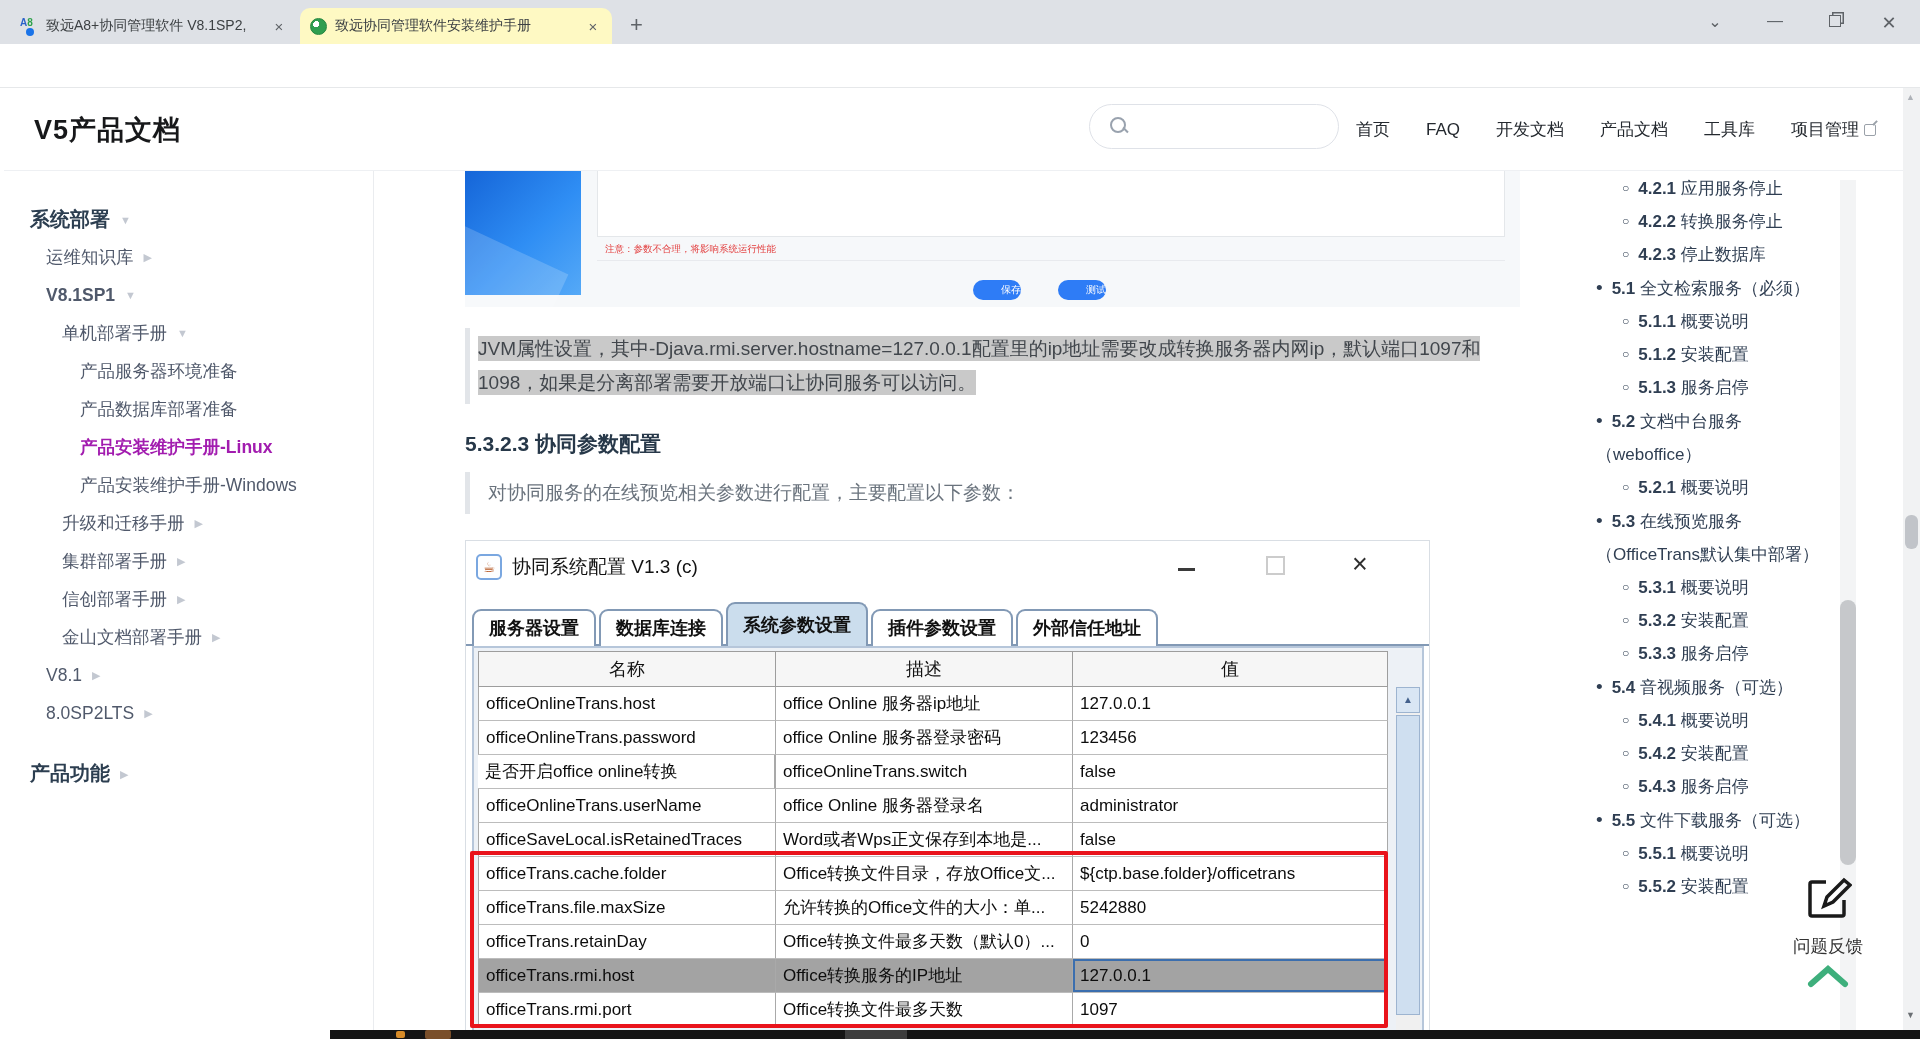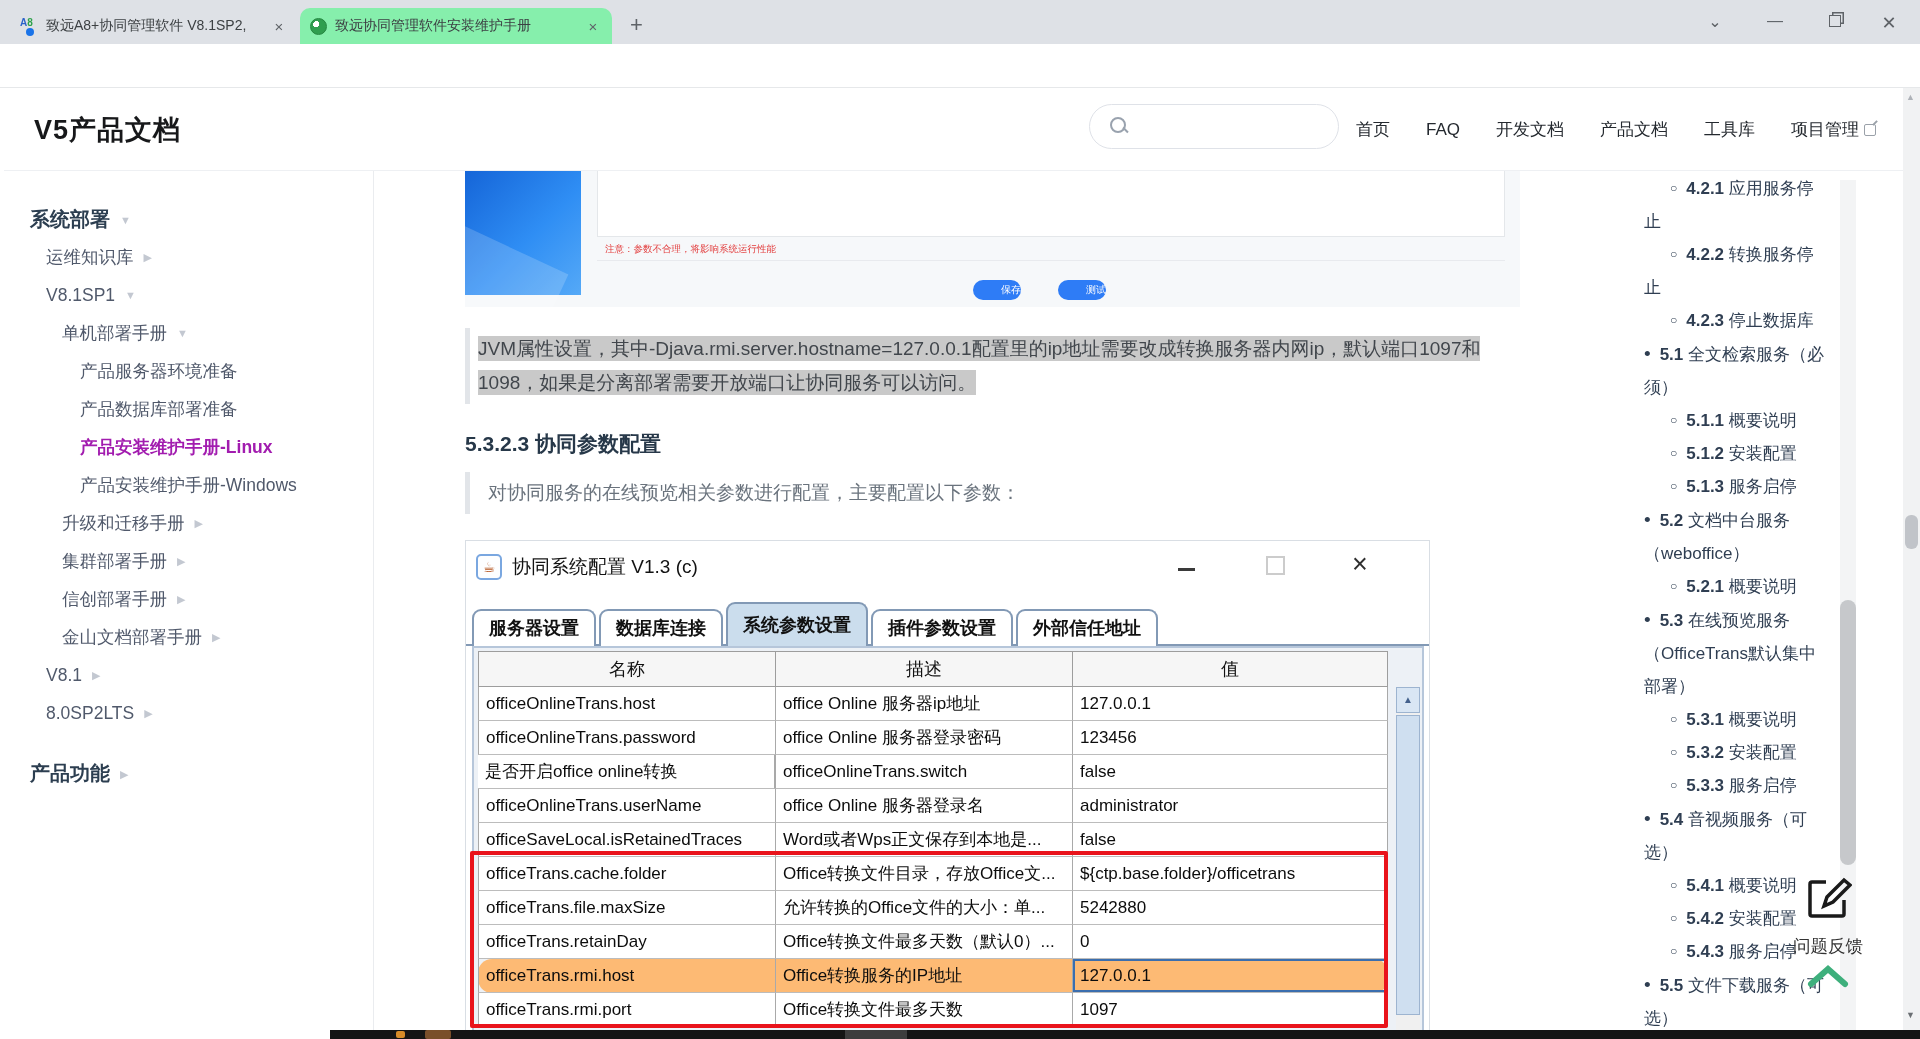--- a/index.html
+++ b/index.html
@@ -4,21 +4,21 @@
 <style>
   * { margin:0; padding:0; box-sizing:border-box; }
   html,body { width:1920px; height:1039px; overflow:hidden; background:#fff;
     font-family:"Liberation Sans","DejaVu Sans",sans-serif; }
   .screen { position:relative; width:1920px; height:1039px; overflow:hidden; background:#fff; }
 
   
   .tabstrip { position:absolute; left:0; top:0; width:1920px; height:44px; background:#dee1e6; }
   .tab { position:absolute; top:8px; height:36px; display:flex; align-items:center; padding:0 10px; }
   .tab-inactive { left:10px; width:288px; }
-  .tab-active { left:300px; width:312px; background:#86efac; border-radius:10px 10px 0 0; }
+  .tab-active { left:300px; width:312px; background:#fef9c3; border-radius:10px 10px 0 0; }
   .tab-title { font-size:14px; color:#3c4043; white-space:nowrap; overflow:hidden; flex:1; margin:0 8px 0 8px; }
   .favicon-a8 { width:18px; height:18px; position:relative; font-size:10px; font-weight:bold; color:#2a62c9; }
   .favicon-a8 .a8g { color:#2fa24c; }
   .favicon-a8 .notif-dot { position:absolute; left:6px; top:11px; width:8px; height:8px; border-radius:50%; background:#1a73e8; }
   .favicon-seeyon { width:17px; height:17px; border-radius:50%; background:radial-gradient(circle at 35% 35%, #fff 0 22%, #2f9e4f 23% 100%); border:1px solid #23853f; }
   .tab-close { font-size:15px; color:#5f6368; width:18px; text-align:center; cursor:default; }
   .newtab-btn { position:absolute; left:630px; top:12px; font-size:22px; color:#5f6368; }
   .winctl { position:absolute; top:12px; height:20px; color:#5f6368; font-size:16px; text-align:center; width:26px; }
   .wc-chevron { left:1702px; } .wc-min { left:1762px; } .wc-close { left:1876px; font-size:18px; }
   .wc-restore { left:1822px; } .wc-restore i { display:block; width:12px; height:12px; border:1.5px solid #5f6368; margin:3px auto; background:#dee1e6; box-shadow:3px -3px 0 -1.5px #dee1e6, 3px -3px 0 0 #5f6368; }
@@ -87,33 +87,33 @@
   .dlg-tabbar .baseline { position:absolute; left:0; bottom:0; width:100%; height:2px; background:#8299b5; }
   .dlg-tabs { position:absolute; left:6px; bottom:0; display:flex; align-items:flex-end; }
   .dlg-tab { height:37px; padding:0 15px; border:2px solid #8299b5; border-bottom:none; border-radius:9px 9px 0 0; background:#fff; font-size:18px; font-weight:bold; color:#111; line-height:34px; margin-right:3px; white-space:nowrap; }
   .dlg-tab.on { height:44px; background:#cbdded; line-height:42px; }
   .tblpanel { position:absolute; left:6px; top:105px; width:952px; height:394px; background:#edf1f6; border:2px solid #b6c6da; }
   .thead { position:absolute; left:4px; top:3px; display:flex; height:36px; }
   .th { border:1px solid #9d9d9d; border-left:none; background:#f6f6f6; font-size:18px; color:#111; text-align:center; line-height:34px; }
   .th:first-child { border-left:1px solid #9d9d9d; }
   .tbody { position:absolute; left:4px; top:39px; }
   .trow { display:flex; height:34px; background:#fff; }
-  .trow.selrow { background:#fdba74;border-radius:14px; }
+  .trow.selrow { background:#a3a3a3; }
   .td { border-right:1px solid #a9a9a9; border-bottom:1px solid #bcbcbc; font-size:17px; color:#0c0c0c; padding:0 0 0 7px; line-height:33px; white-space:nowrap; overflow:hidden; }
   .td.first { border-left:1px solid #a9a9a9; }
   .selrow .td.valcell { box-shadow:inset 0 0 0 2px #3b6eae; }
   .c1 { width:298px; } .c2 { width:297px; } .c3 { width:315px; }
   .vscroll { position:absolute; left:922px; top:39px; width:24px; height:350px; background:#f0f0f0; }
   .vs-up { position:absolute; left:0; top:0; width:24px; height:26px; background:#d9e6f4; border:1px solid #9db4d0; color:#44618c; font-size:10px; text-align:center; line-height:24px; }
   .vs-thumb { position:absolute; left:0; top:28px; width:24px; height:300px; background:#cfdff0; border:1px solid #9db4d0; }
   .red-rect { position:absolute; left:470px; top:851px; width:918px; height:177px; border:4px solid #e9131b; border-radius:2px; z-index:30; pointer-events:none; }
 
   
   .toc { position:absolute; left:1596px; top:172px; width:232px; height:858px; overflow:hidden; }
-  .toc li { list-style:none; font-size:17px; color:#2f3e52; line-height:33px;margin-left:48px; }
+  .toc li { list-style:none; font-size:17px; color:#2f3e52; line-height:33px; }
   .toc .mk2 { font-size:19px; margin-right:9px; }
   .toc .mk3 { font-size:12px; margin:0 9px 0 26px; vertical-align:2px; }
   .toc .num { font-weight:bold; }
   .toc-scrollbar { position:absolute; left:1840px; top:180px; width:16px; height:850px; background:#f3f4f5; }
   .toc-thumb { position:absolute; left:0; top:420px; width:16px; height:265px; background:#c6c8cb; border-radius:8px; }
 
   
   .feedback { position:absolute; left:1778px; top:874px; width:100px; text-align:center; }
   .fb-label { font-size:17.5px; color:#333; margin-top:8px; }
 
@@ -198,21 +198,21 @@
         <span class="nav-item">
           <span>项目管理</span>
           <span class="ext-icon"></span>
         </span>
       </div>
   </div>
 
   <div class="sidebar" id="sidebar">
       <div class="side-item lvl0" style="left: 30px; top: 36px;"><span>系统部署</span><span class="tri">▼</span></div>
       <div class="side-item lvl1" style="left: 46px; top: 74px;"><span>运维知识库</span><span class="tri">▶</span></div>
-      <div class="side-item lvl1" style="left: 46px; top: 112px;"><span>V8.1SP1</span><span class="tri">▼</span></div>
+      <div class="side-item lvl1" style="left: 46px; top: 112px; font-weight: bold;"><span>V8.1SP1</span><span class="tri">▼</span></div>
       <div class="side-item lvl2" style="left: 62px; top: 150px;"><span>单机部署手册</span><span class="tri">▼</span></div>
       <div class="side-item lvl3" style="left: 80px; top: 188px;"><span>产品服务器环境准备</span></div>
       <div class="side-item lvl3" style="left: 80px; top: 226px;"><span>产品数据库部署准备</span></div>
       <div class="side-item lvl3 active" style="left: 80px; top: 264px;"><span>产品安装维护手册-Linux</span></div>
       <div class="side-item lvl3" style="left: 80px; top: 302px;"><span>产品安装维护手册-Windows</span></div>
       <div class="side-item lvl2" style="left: 62px; top: 340px;"><span>升级和迁移手册</span><span class="tri">▶</span></div>
       <div class="side-item lvl2" style="left: 62px; top: 378px;"><span>集群部署手册</span><span class="tri">▶</span></div>
       <div class="side-item lvl2" style="left: 62px; top: 416px;"><span>信创部署手册</span><span class="tri">▶</span></div>
       <div class="side-item lvl2" style="left: 62px; top: 454px;"><span>金山文档部署手册</span><span class="tri">▶</span></div>
       <div class="side-item lvl1" style="left: 46px; top: 492px;"><span>V8.1</span><span class="tri">▶</span></div>

